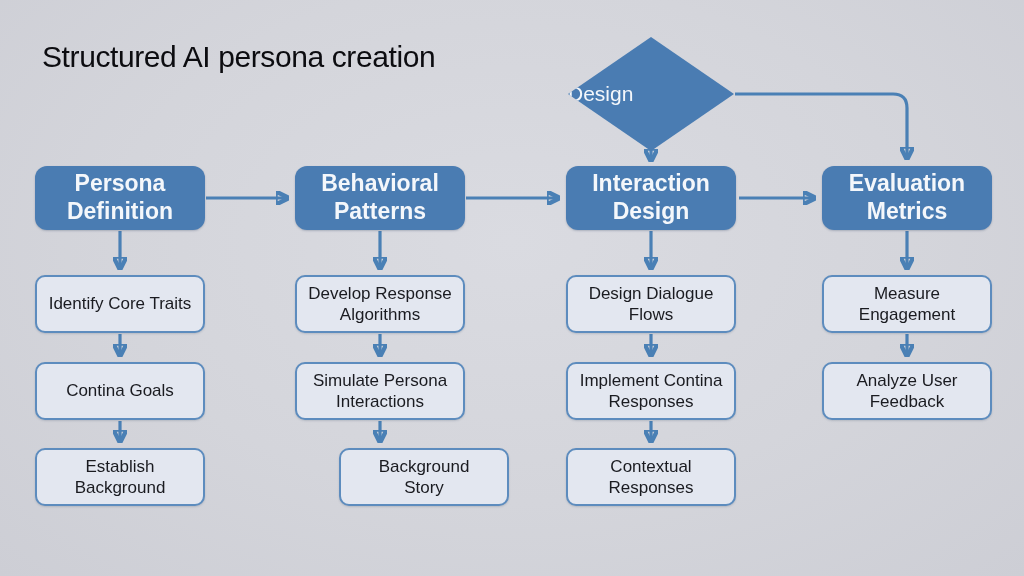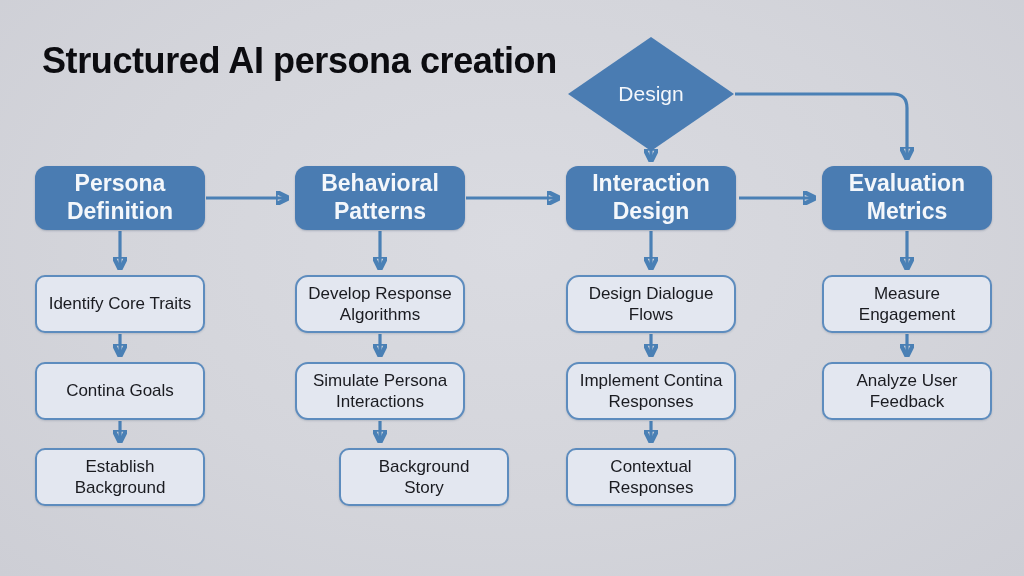--- a/index.html
+++ b/index.html
@@ -11,22 +11,22 @@
   .stage {
     position: relative;
     width: 1024px;
     height: 576px;
     background: radial-gradient(ellipse at 50% 42%, #dadbe1 0%, #d4d5db 55%, #cdced5 100%);
   }
   .page-title {
     position: absolute;
     left: 42px;
     top: 40px;
-    font-size: 36px;
-    font-weight: 700;
+    font-size: 30px;
+    font-weight: 400;
     letter-spacing: -0.4px;
     color: #0c0c10;
   }
   .connector-layer {
     position: absolute;
     left: 0; top: 0;
     width: 1024px;
     height: 576px;
   }
   .connector-layer path, .connector-layer line {
@@ -60,39 +60,38 @@
     background: #e3e7f0;
     border: 2px solid #5d8cbe;
     border-radius: 10px;
     color: #1a1b20;
     font-size: 17px;
     line-height: 1.25;
     padding: 0 9px;
     box-shadow: 0 1px 2px rgba(40,60,90,0.18);
   }
   .sub-box.wrap-tight { padding: 0 36px; margin-left: 44px; }
-  .sub-box.wrap-snug  { padding: 1px 4px; border-radius: 13px; }
+  .sub-box.wrap-snug  { padding: 1px 4px; }
   .col-1 { left: 35px; }
   .col-2 { left: 295px; }
   .col-3 { left: 566px; }
   .col-4 { left: 822px; }
   .row-1 { top: 275px; }
   .row-2 { top: 362px; }
   .row-3 { top: 448px; }
   .diamond {
     position: absolute;
     left: 568px;
     top: 37px;
     width: 166px;
     height: 114px;
     background: #4a7cb2;
     clip-path: polygon(50% 0, 100% 50%, 50% 100%, 0 50%);
     display: flex;
     align-items: center;
-    justify-content: center;
   }
   .diamond-label {
     color: #f4f7fb;
     font-size: 21px;
     font-weight: 400;
   }
 </style>
 </head>
 <body>
 

